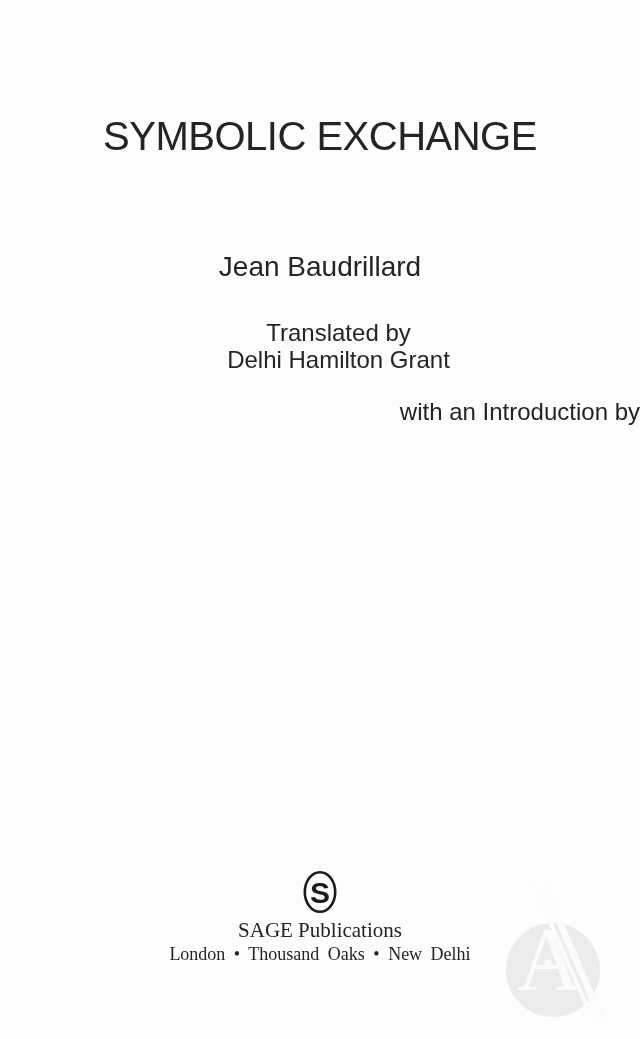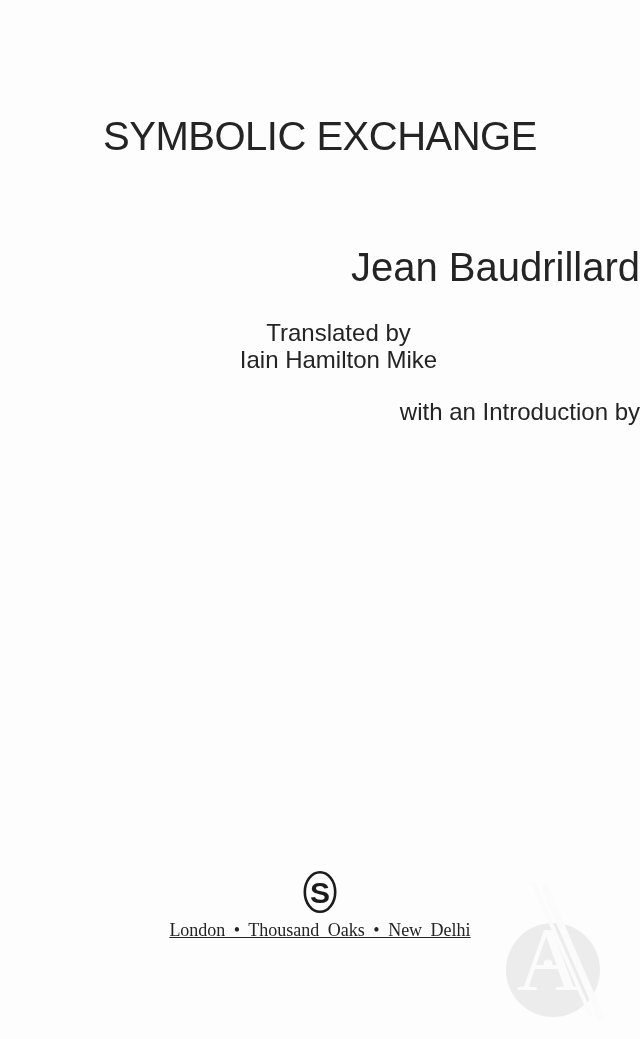--- a/index.html
+++ b/index.html
@@ -32,22 +32,22 @@
     font-weight: 400;
     letter-spacing: -0.5px;
     color: var(--text);
   }
   .book-title span { display: block; }
   .author {
     position: absolute;
     top: 243px;
     left: 0;
     right: 0;
-    text-align: right;
-    font-size: 40px;
+    text-align: center;
+    font-size: 28px;
     line-height: 48px;
     font-weight: 400;
     color: var(--text);
   }
   .translator-block {
     position: absolute;
     top: 319px;
     left: 0;
     right: 0;
     text-align: center;
@@ -79,21 +79,20 @@
     font-size: 21px;
     line-height: 24px;
     color: var(--text);
   }
   .publisher-cities {
     font-family: "Liberation Serif", serif;
     font-size: 18px;
     line-height: 24px;
     word-spacing: 4px;
     color: var(--text);
-    text-decoration: underline;
   }
   .watermark {
     position: absolute;
     left: 470px;
     top: 860px;
     width: 170px;
     height: 179px;
     pointer-events: none;
   }
   .watermark text {
@@ -110,32 +109,33 @@
 <div class="page">
 
   <h1 class="book-title">
     <span>SYMBOLIC EXCHANGE</span>
   </h1>
 
   <div class="author">Jean Baudrillard</div>
 
   <div class="translator-block">
     <span>Translated by</span>
-    <span>Iain Hamilton Mike</span>
+    <span>Delhi Hamilton Grant</span>
   </div>
 
   <div class="intro-block">
     <span>with an Introduction by</span>
   </div>
 
   <div class="publisher-block">
     <svg class="sage-logo" width="36" height="46" viewBox="0 0 36 46" aria-hidden="true">
       <ellipse cx="18" cy="22" rx="15.2" ry="19.8" fill="none" stroke="#1b1b1b" stroke-width="2.6"></ellipse>
       <text x="18" y="33" text-anchor="middle" font-size="30" fill="#1b1b1b">S</text>
     </svg>
+    <div class="publisher-name">SAGE Publications</div>
     <div class="publisher-cities">London • Thousand Oaks • New Delhi</div>
   </div>
 
   <svg class="watermark" width="170" height="179" viewBox="0 0 170 179" aria-hidden="true">
     <circle cx="83" cy="110" r="47" fill="var(--watermark-circle)"></circle>
     <text x="79" y="130" text-anchor="middle" font-size="90" fill="var(--watermark-glyph)">A</text>
     <circle cx="78" cy="104" r="4.5" fill="var(--watermark-glyph)"></circle>
     <line x1="63" y1="22" x2="121" y2="156" stroke="var(--watermark-glyph)" stroke-width="4"></line>
     <line x1="74" y1="26" x2="132" y2="160" stroke="var(--watermark-glyph)" stroke-width="7"></line>
   </svg>

